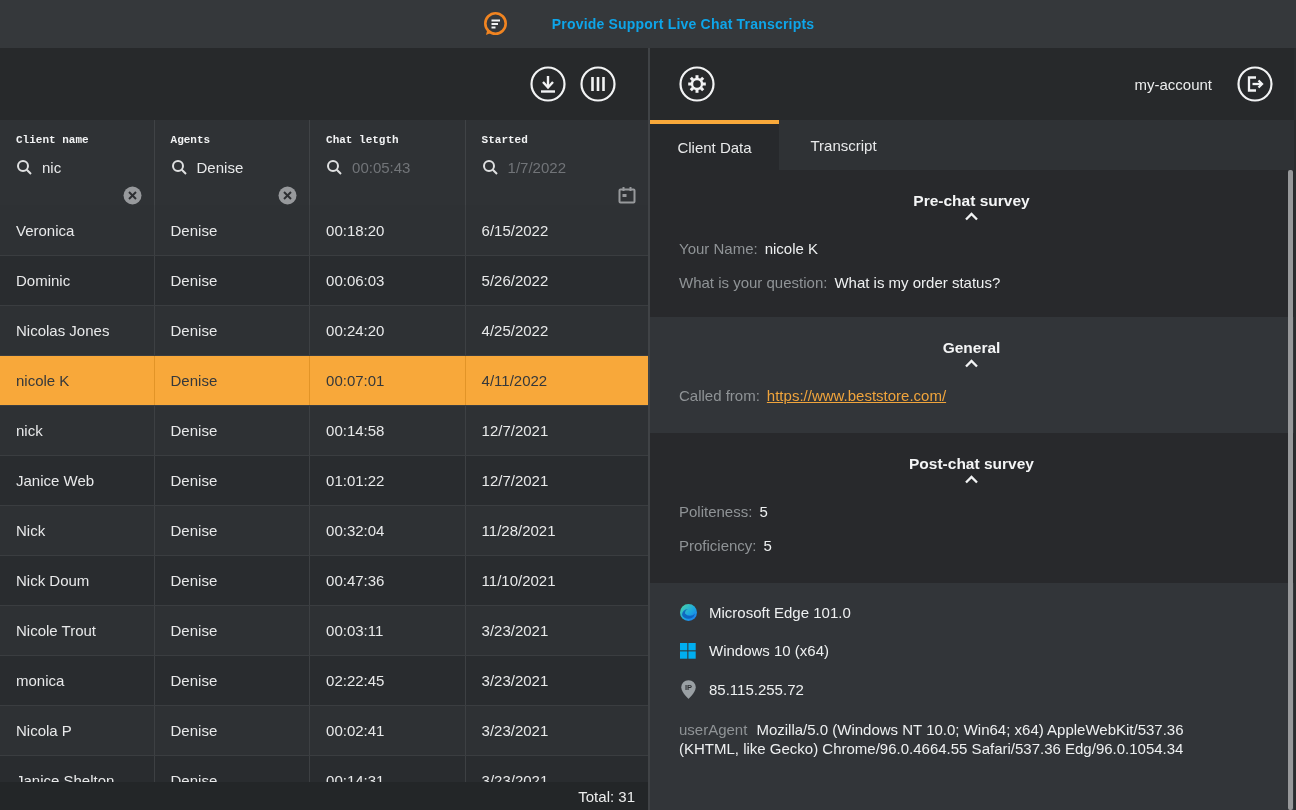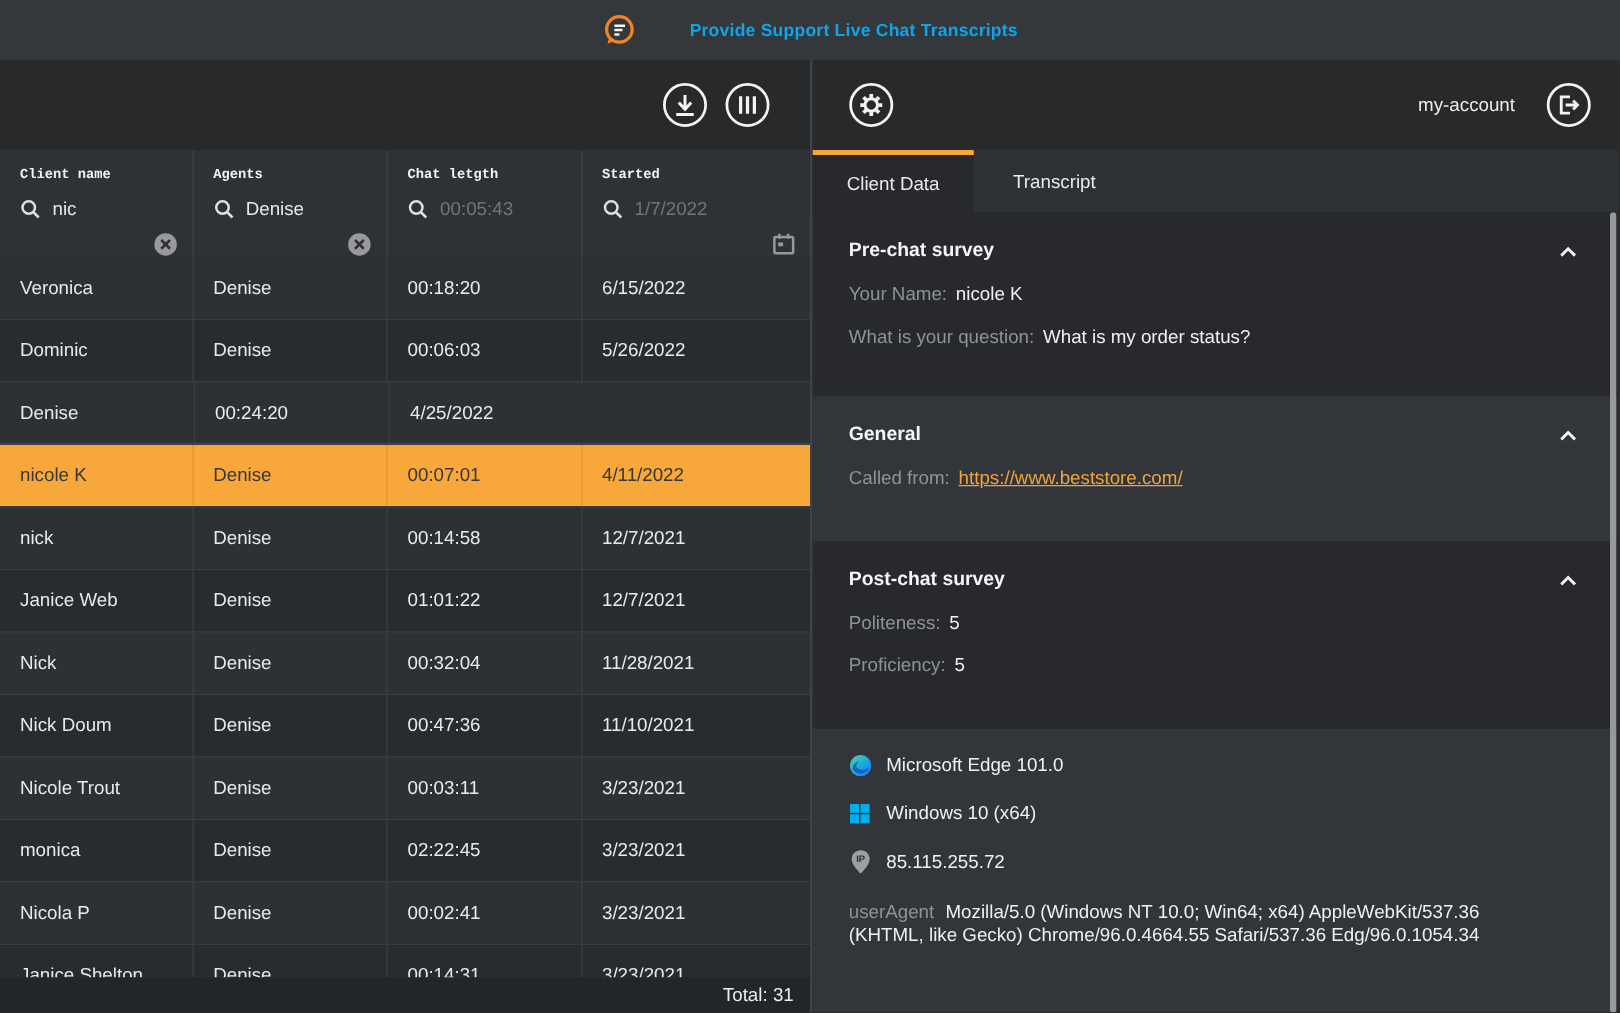--- a/index.html
+++ b/index.html
@@ -62,21 +62,21 @@
     width:129px; display:flex; align-items:center; justify-content:center;
     color:#e9eaeb; font-size:15px; cursor:pointer; border:none; background:transparent;
     font-family:inherit;
   }
   .tab.active { background:#27292c; border-top:4px solid #f8a83a; }
   .sections { flex:1; display:flex; flex-direction:column; }
   .section { padding:0 30px 0 29px; }
   .section.dark  { background:#28292c; }
   .section.light { background:#323539; }
   .sec-pre  { height:147px; } .sec-gen { height:116px; } .sec-post { height:150px; } .sec-tech { flex:1; }
-  .sechead { display:flex; align-items:center; justify-content:space-between; padding-top:22px; }
+  .sechead { display:flex; align-items:center; justify-content:space-between; padding-top:22px;flex-direction:column; }
   .sechead h2 { font-size:15.5px; font-weight:700; color:#f4f5f6; }
   .collapsebtn { background:transparent; border:none; cursor:pointer; padding:2px; line-height:0; }
   .field { margin-top:17px; font-size:15px; }
   .flabel { color:#8f9396; margin-right:7px; }
   .fvalue { color:#eef0f1; }
   .flink { color:#f0a43c; text-decoration:underline; }
   .techitem { display:flex; align-items:center; gap:12px; margin-top:21px; color:#eef0f1; }
   .techitem .ticon { width:18px; display:flex; justify-content:center; line-height:0; }
   .ua { margin-top:21px; max-width:556px; line-height:19px; }
   .ua .flabel { margin-right:9px; }
@@ -195,20 +195,21 @@
         <div class="cell c2">00:18:20</div>
         <div class="cell c3">6/15/2022</div>
       </div>
       <div class="row">
         <div class="cell c0">Dominic</div>
         <div class="cell c1">Denise</div>
         <div class="cell c2">00:06:03</div>
         <div class="cell c3">5/26/2022</div>
       </div>
       <div class="row">
+        <div class="cell c0">Nicolas Jones</div>
         <div class="cell c1">Denise</div>
         <div class="cell c2">00:24:20</div>
         <div class="cell c3">4/25/2022</div>
       </div>
       <div class="row selected">
         <div class="cell c0">nicole K</div>
         <div class="cell c1">Denise</div>
         <div class="cell c2">00:07:01</div>
         <div class="cell c3">4/11/2022</div>
       </div>

